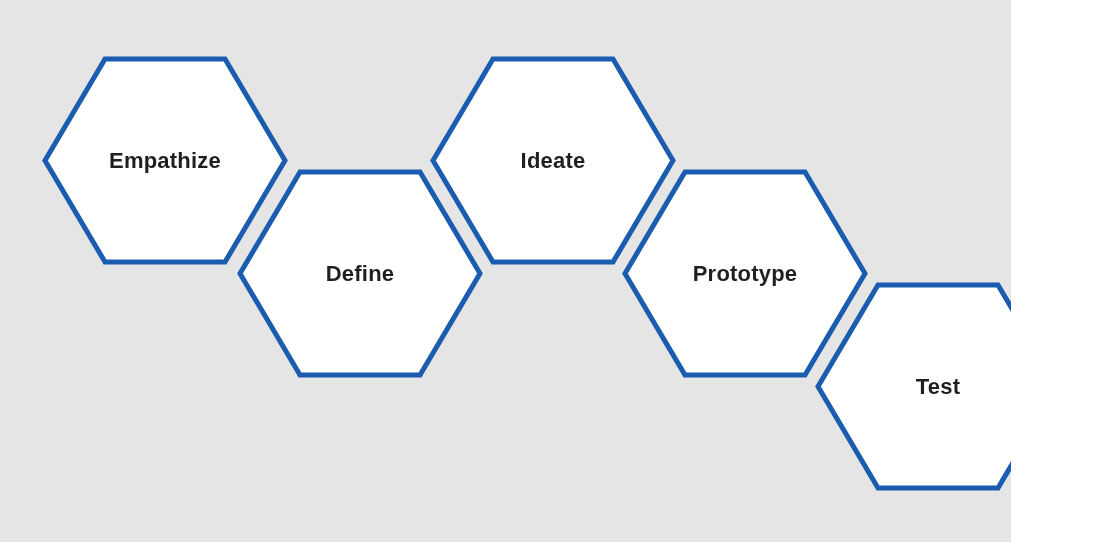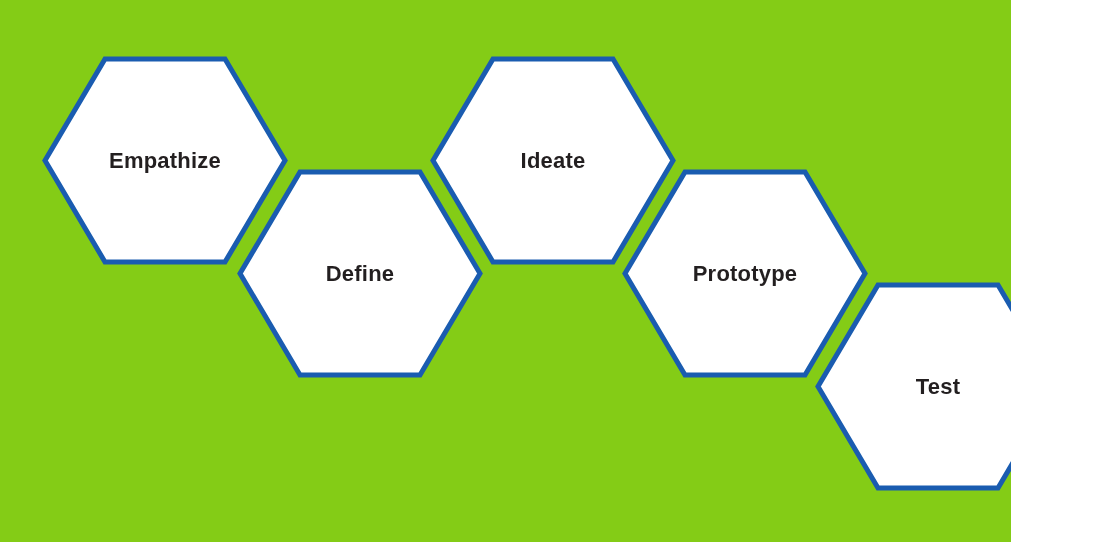--- a/index.html
+++ b/index.html
@@ -8,21 +8,21 @@
     padding: 0;
     background: #ffffff;
   }
   body {
     font-family: "Liberation Sans", sans-serif;
   }
   #canvas {
     position: relative;
     width: 1011px;
     height: 542px;
-    background: #84cc16;
+    background: #e5e5e5;
     overflow: hidden;
   }
   #diagram-svg {
     position: absolute;
     left: 0;
     top: 0;
     width: 1101px;
     height: 542px;
     display: block;
   }

